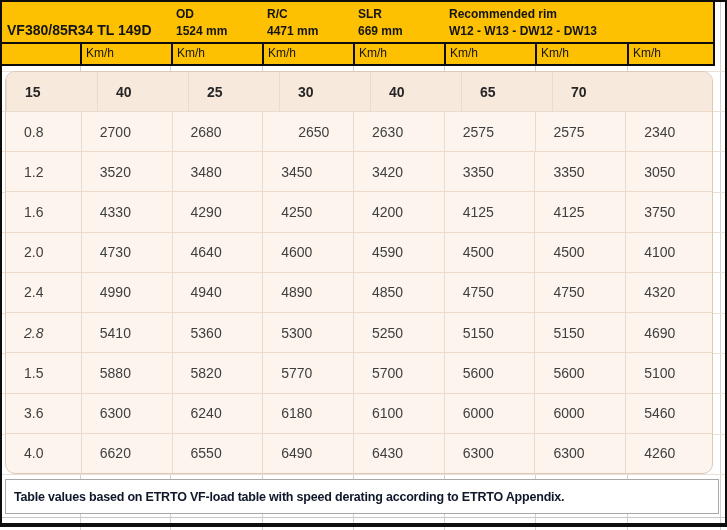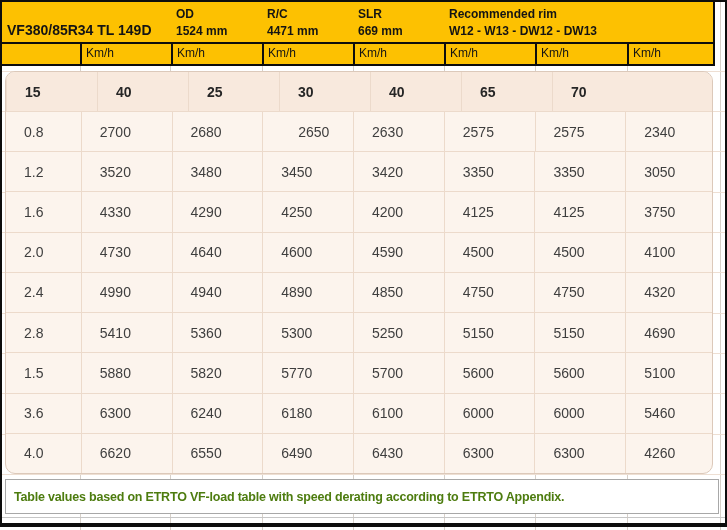--- a/index.html
+++ b/index.html
@@ -38,21 +38,21 @@
   .trow.head{flex:0 0 39px;background:var(--table-head-bg,#f8e9dd);}
   .tcell{box-sizing:border-box;padding-left:18px;font-size:14px;color:#3e3e3e;
          display:flex;align-items:center;height:100%;}
   .tcell.sep{border-left:1px solid #ecdacb;}
   .head .tcell{font-weight:bold;color:#262626;}
 
   
   .footnote{
     position:absolute;left:5px;top:479px;width:714px;height:35px;background:#ffffff;
     border:1px solid #a8a8a8;box-sizing:border-box;display:flex;align-items:center;
-    padding-left:8px;font-size:12.5px;letter-spacing:-0.2px;font-weight:bold;color:#4d7c0f;z-index:2;
+    padding-left:8px;font-size:12.5px;letter-spacing:-0.2px;font-weight:bold;color:#0f172a;z-index:2;
   }
 
   
   .b{position:absolute;background:#0d0d0d;z-index:3;}
   .b-top{left:0;top:0;width:727px;height:2px;}
   .b-left{left:0;top:0;width:2px;height:527px;}
   .b-right{left:725px;top:0;width:2px;height:527px;}
   .b-bottom{left:0;top:523px;width:727px;height:4px;}
 </style>
 </head>
@@ -170,21 +170,21 @@
         <div class="tcell" style="width: 75px;">2.4</div>
         <div class="tcell sep" style="width: 91px;">4990</div>
         <div class="tcell sep" style="width: 91px;">4940</div>
         <div class="tcell sep" style="width: 91px;">4890</div>
         <div class="tcell sep" style="width: 91px;">4850</div>
         <div class="tcell sep" style="width: 91px;">4750</div>
         <div class="tcell sep" style="width: 91px;">4750</div>
         <div class="tcell sep" style="width: 87px;">4320</div>
       </div>
       <div class="trow">
-        <div class="tcell" style="width: 75px;">2.8</div>
+        <div class="tcell" style="width: 75px; font-style: italic;">2.8</div>
         <div class="tcell sep" style="width: 91px;">5410</div>
         <div class="tcell sep" style="width: 91px;">5360</div>
         <div class="tcell sep" style="width: 91px;">5300</div>
         <div class="tcell sep" style="width: 91px;">5250</div>
         <div class="tcell sep" style="width: 91px;">5150</div>
         <div class="tcell sep" style="width: 91px;">5150</div>
         <div class="tcell sep" style="width: 87px;">4690</div>
       </div>
       <div class="trow">
         <div class="tcell" style="width: 75px;">1.5</div>

